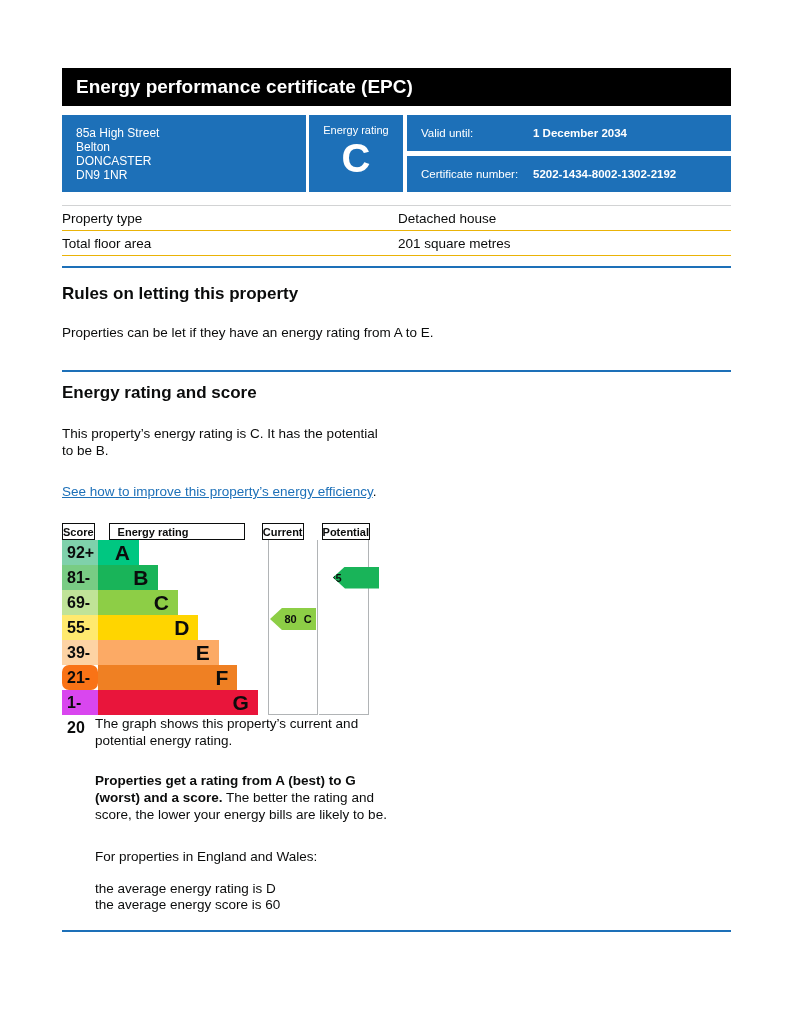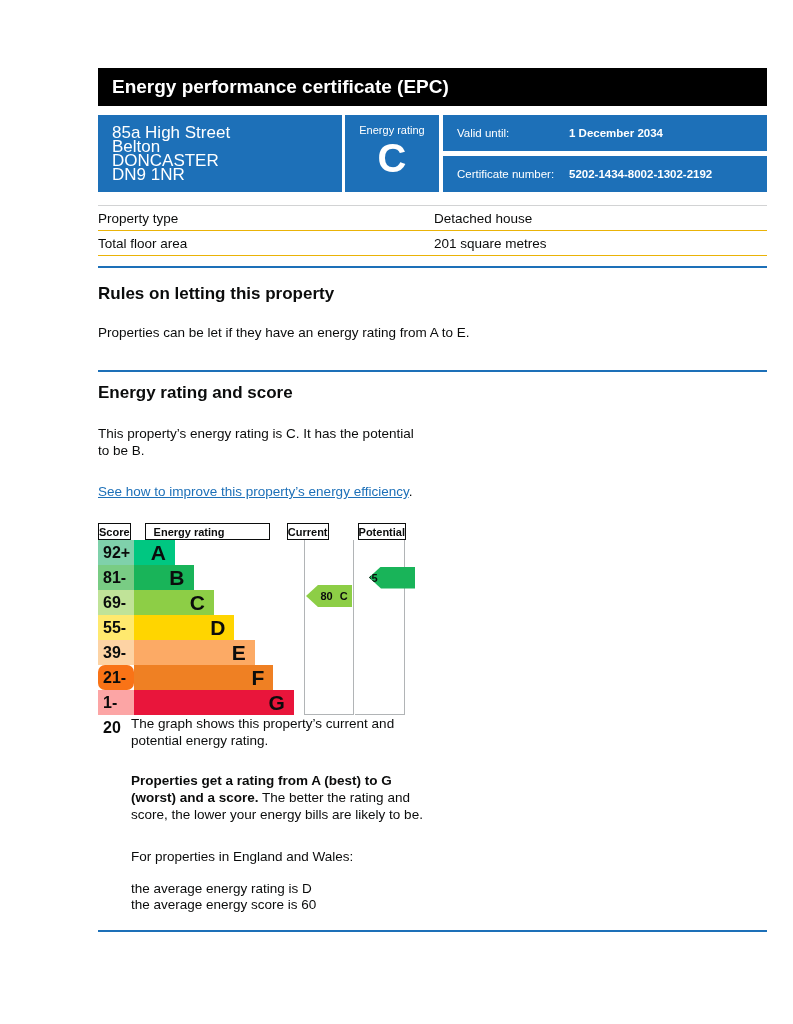--- a/index.html
+++ b/index.html
@@ -8,21 +8,20 @@
     font-family: "Liberation Sans", sans-serif;
     color: #0b0c0c;
     width: 793px;
   }
   .page {
     width: 793px;
     height: 1024px;
     background: #fff;
     overflow: hidden;
     position: relative;
-    padding-left: 36px;
   }
   .content {
     width: 669px;
     margin-left: 62px;
     padding-top: 68px;
   }
 
   
   .title-bar {
     background: #000;
@@ -39,21 +38,21 @@
   .summary-row {
     margin-top: 9px;
     display: flex;
     height: 77px;
   }
   .address-box {
     flex: 0 0 244px;
     background: #1d70b8;
     color: #fff;
     padding: 11px 14px;
-    font-size: 17px;
+    font-size: 12px;
     line-height: 14px;
   }
   .rating-box {
     flex: 0 0 94px;
     margin-left: 3px;
     background: #1d70b8;
     color: #fff;
     display: flex;
     flex-direction: column;
     align-items: center;
@@ -126,21 +125,21 @@
   .epc-header { display: flex; height: 17px; font-size: 11px; font-weight: bold; gap: 15px; }
   .hcell {
     border: 1px solid #0b0c0c;
     display: flex;
     align-items: center;
     background: #fff;
   }
   .h-score { width: 36px; justify-content: center; }
   .h-rating { width: 168px; padding-left: 8px; margin-left: -1px; }
   .h-current { width: 50px; margin-left: 2px; justify-content: center; }
-  .h-potential { width: 50px; margin-left: 14px; justify-content: center; }
+  .h-potential { width: 50px; margin-left: 3px; justify-content: center; }
 
   .epc-band { display: flex; height: 25px; }
   .score-cell {
     width: 36px;
     font-size: 16px;
     font-weight: bold;
     line-height: 25px;
     padding-left: 5px;
   }
   .bar-area { width: 170px; position: relative; }
@@ -278,30 +277,30 @@
                 <div class="band-bar" style="background: rgb(252, 170, 101); width: 71%;">E</div>
               </div>
           </div>
           <div class="epc-band">
             <div class="score-cell" style="background: #f97316; border-radius: 7px;">21-38</div>
             <div class="bar-area">
                 <div class="band-bar" style="background: rgb(239, 128, 35); width: 82%;">F</div>
               </div>
           </div>
           <div class="epc-band">
-            <div class="score-cell" style="background: #fca5a5;">1-20</div>
+            <div class="score-cell" style="background: #d946ef;">1-20</div>
             <div class="bar-area">
                 <div class="band-bar" style="background: rgb(233, 21, 59); width: 94%;">G</div>
               </div>
           </div>
 
           <div class="col-overlay overlay-current"></div>
           <div class="col-overlay overlay-potential"></div>
 
-          <div class="epc-arrow arrow-current" style="background: rgb(141, 206, 70); top: 62px;">
+          <div class="epc-arrow arrow-current" style="background: rgb(141, 206, 70); top: 85px;">
             <span>80</span>
             <span class="arrow-band">C</span>
           </div>
           <div class="epc-arrow arrow-potential" style="background: rgb(25, 180, 89); top: 43.5px;">
             <span>85</span>
             <span class="arrow-band">B</span>
           </div>
         </div>
       </div>
 

